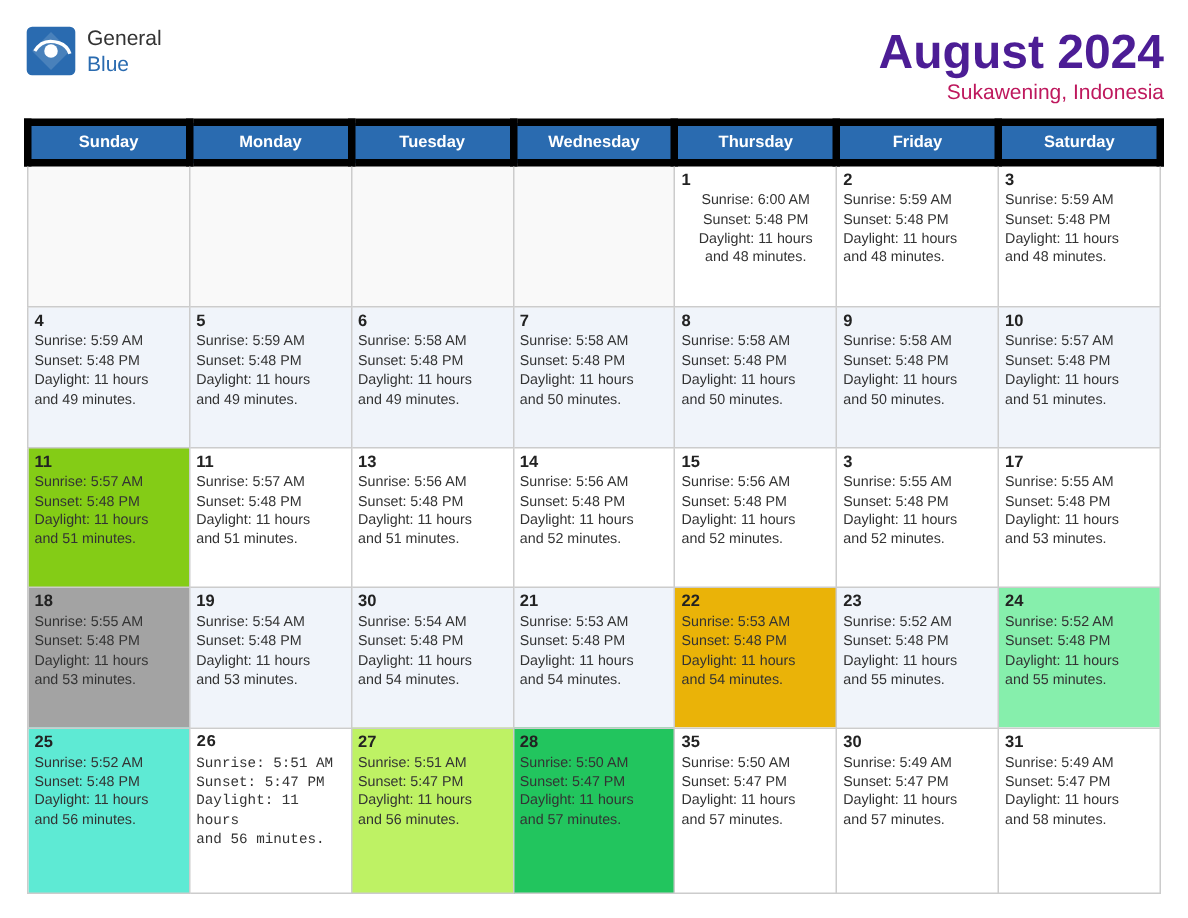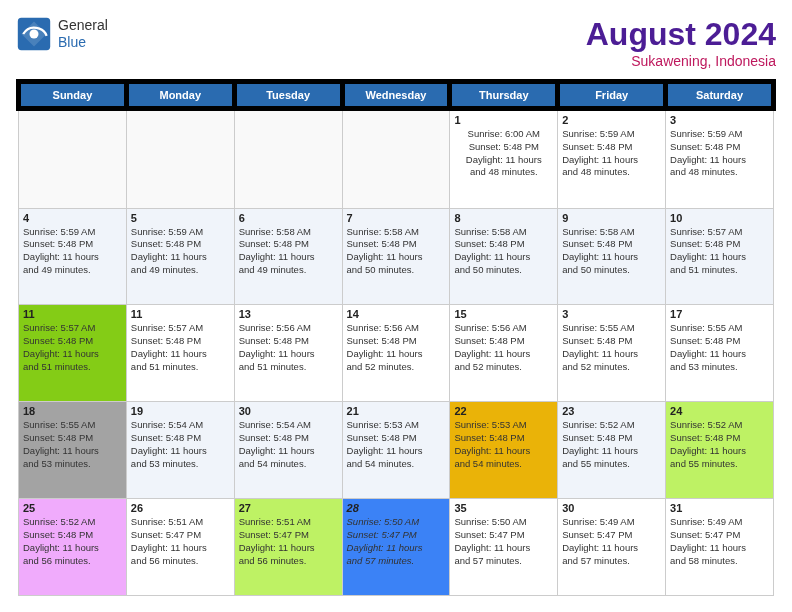--- a/index.html
+++ b/index.html
@@ -294,51 +294,51 @@
 Daylight: 11 hours
 and 54 minutes.</div>
           </td>
           <td style="background: rgb(240, 244, 250);">
             <span class="day-num">23</span>
             <div class="day-info" style="white-space: pre-line;">Sunrise: 5:52 AM
 Sunset: 5:48 PM
 Daylight: 11 hours
 and 55 minutes.</div>
           </td>
-          <td style="background: #bef264;">
+          <td style="background: #86efac;">
             <span class="day-num">24</span>
             <div class="day-info" style="white-space: pre-line;">Sunrise: 5:52 AM
 Sunset: 5:48 PM
 Daylight: 11 hours
 and 55 minutes.</div>
           </td>
         </tr>
         <tr>
-          <td style="background: #f0abfc;">
+          <td style="background: #5eead4;">
             <span class="day-num">25</span>
             <div class="day-info" style="white-space: pre-line;">Sunrise: 5:52 AM
 Sunset: 5:48 PM
 Daylight: 11 hours
 and 56 minutes.</div>
           </td>
-          <td style="background: rgb(255, 255, 255);">
+          <td style="background: rgb(255, 255, 255); font-family: Liberation Mono, monospace;">
             <span class="day-num">26</span>
             <div class="day-info" style="white-space: pre-line;">Sunrise: 5:51 AM
 Sunset: 5:47 PM
 Daylight: 11 hours
 and 56 minutes.</div>
           </td>
           <td style="background: #bef264;">
             <span class="day-num">27</span>
             <div class="day-info" style="white-space: pre-line;">Sunrise: 5:51 AM
 Sunset: 5:47 PM
 Daylight: 11 hours
 and 56 minutes.</div>
           </td>
-          <td style="background: #3b82f6; font-style: italic;">
+          <td style="background: #22c55e;">
             <span class="day-num">28</span>
             <div class="day-info" style="white-space: pre-line;">Sunrise: 5:50 AM
 Sunset: 5:47 PM
 Daylight: 11 hours
 and 57 minutes.</div>
           </td>
           <td style="background: rgb(255, 255, 255);">
             <span class="day-num">35</span>
             <div class="day-info" style="white-space: pre-line;">Sunrise: 5:50 AM
 Sunset: 5:47 PM

